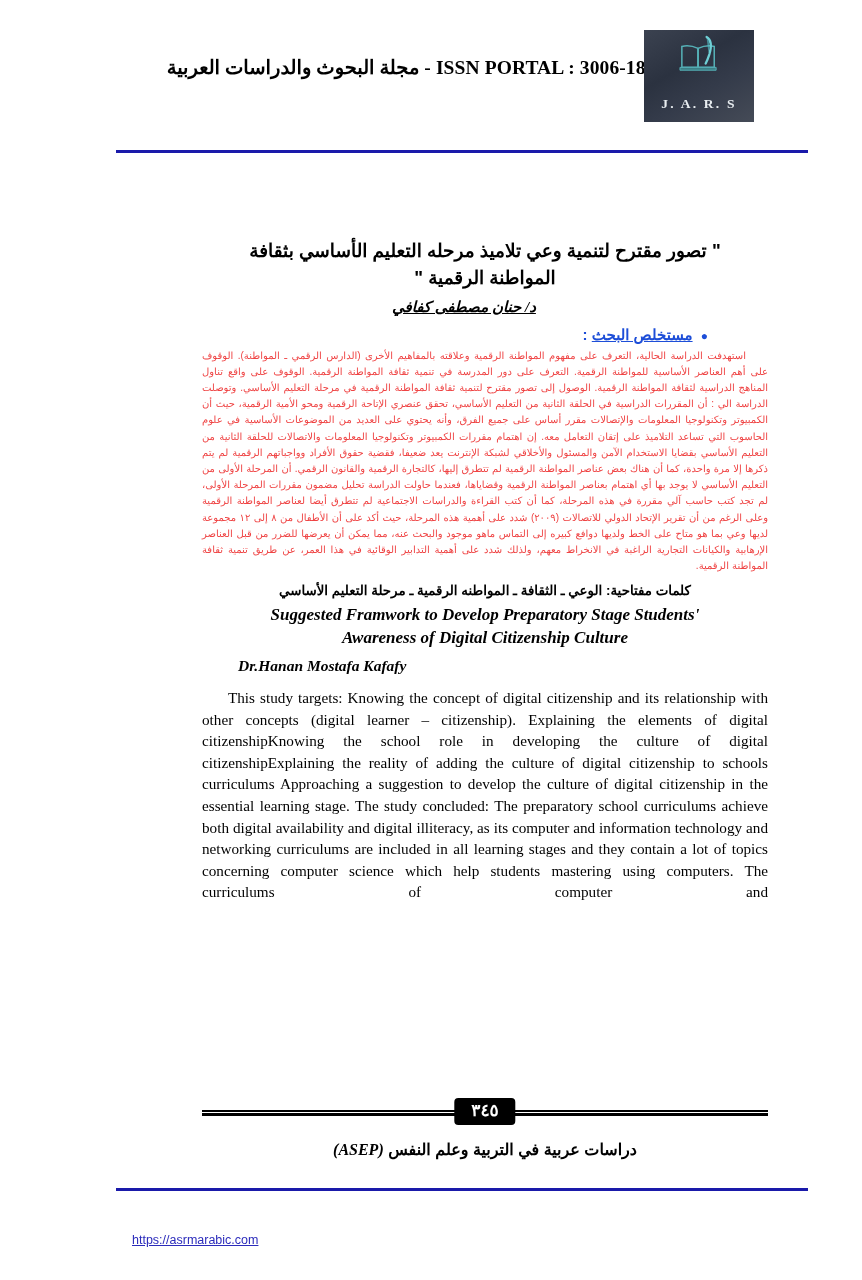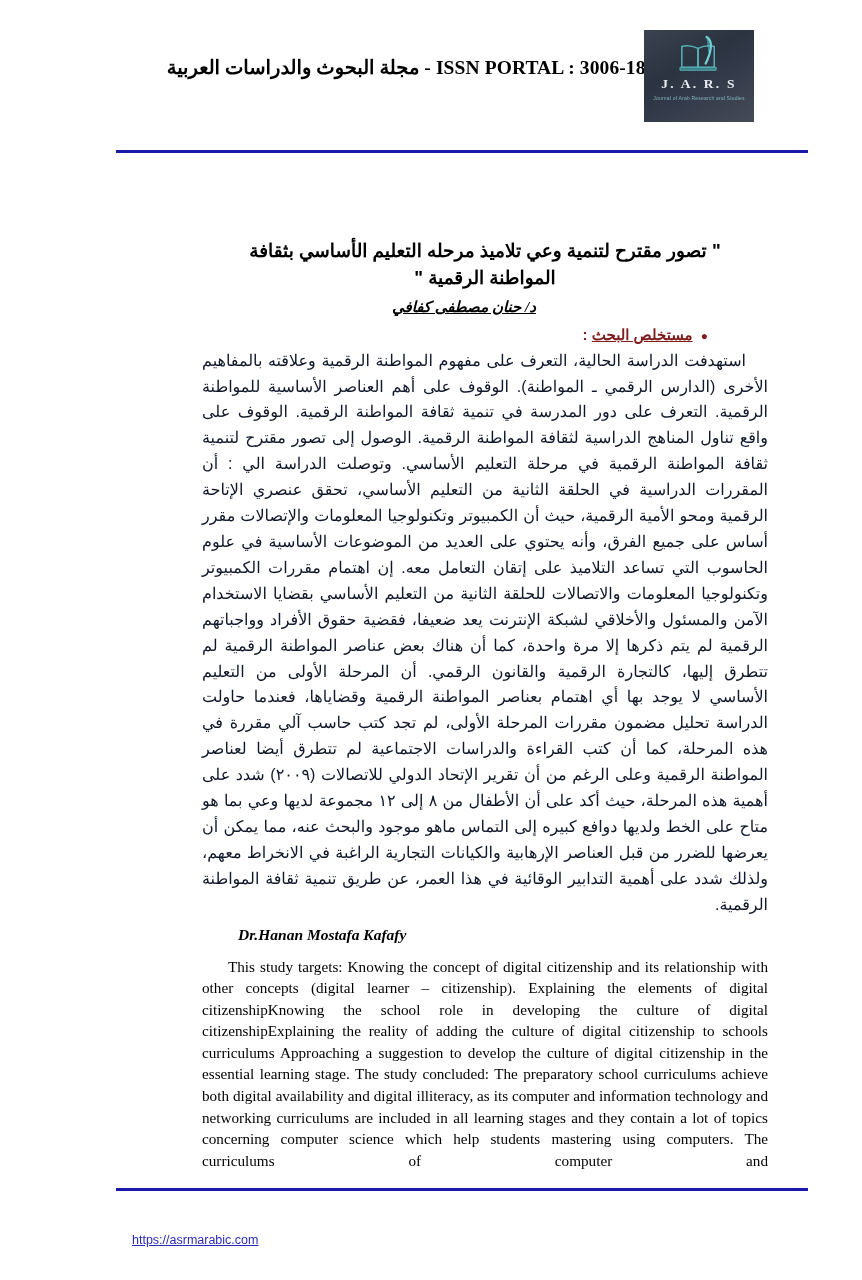--- a/index.html
+++ b/index.html
@@ -47,20 +47,21 @@
     top: 0px;
     right: 2px;
     width: 110px;
     height: 92px;
     background: linear-gradient(150deg, #3b4250 0%, #2b3240 38%, #343b4a 62%, #454b57 100%);
     display: flex;
     flex-direction: column;
     align-items: center;
     justify-content: flex-start;
     overflow: hidden;
+    gap: 20px;
   }
   .logo-mark {
     margin-top: 5px;
     width: 42px;
     height: 40px;
   }
   .logo-text {
     color: #e9eef1;
     font-family: "Liberation Serif", serif;
     font-size: 13.5px;
@@ -131,40 +132,40 @@
     text-decoration: underline;
     margin-top: 13px;
   }
 
   .abs-head {
     direction: rtl;
     text-align: right;
     font-family: "Liberation Sans", sans-serif;
     font-weight: bold;
     font-size: 15px;
-    color: #7f1d1d;
+    color: #1d4ed8;
     margin: 4px 60px 4px 0;
   }
   .abs-head .bullet {
     font-size: 12px;
     vertical-align: middle;
     margin-left: 4px;
   }
   .abs-head .underlined {
     text-decoration: underline;
   }
 
   .ar-body {
     direction: rtl;
     text-align: justify;
     text-align-last: justify;
     font-family: "Liberation Sans", sans-serif;
-    font-size: 16px;
+    font-size: 10px;
     line-height: 1.62;
-    color: #0f172a;
+    color: #ef4444;
     margin: 0;
     word-spacing: 0.4px;
   }
   .ar-body .indent { display:inline-block; width: 22px; }
   .ar-body-last { text-align-last: right; }
 
   .ar-keywords {
     direction: rtl;
     text-align: center;
     font-family: "Liberation Sans", sans-serif;
@@ -325,26 +326,41 @@
     </div>
 
     <div class="abs-head">
       <span class="bullet">●</span>
       <span class="underlined">مستخلص البحث</span>
       <span>:</span>
     </div>
 
     <p class="ar-body ar-body-last"><span class="indent"></span><span>استهدفت الدراسة الحالية، التعرف على مفهوم المواطنة الرقمية وعلاقته بالمفاهيم الأخرى (الدارس الرقمي ـ المواطنة). الوقوف على أهم العناصر الأساسية للمواطنة الرقمية. التعرف على دور المدرسة في تنمية ثقافة المواطنة الرقمية. الوقوف على واقع تناول المناهج الدراسية لثقافة المواطنة الرقمية. الوصول إلى تصور مقترح لتنمية ثقافة المواطنة الرقمية في مرحلة التعليم الأساسي. وتوصلت الدراسة الي : أن المقررات الدراسية في الحلقة الثانية من التعليم الأساسي، تحقق عنصري الإتاحة الرقمية ومحو الأمية الرقمية، حيث أن الكمبيوتر وتكنولوجيا المعلومات والإتصالات مقرر أساس على جميع الفرق، وأنه يحتوي على العديد من الموضوعات الأساسية في علوم الحاسوب التي تساعد التلاميذ على إتقان التعامل معه. إن اهتمام مقررات الكمبيوتر وتكنولوجيا المعلومات والاتصالات للحلقة الثانية من التعليم الأساسي بقضايا الاستخدام الآمن والمسئول والأخلاقي لشبكة الإنترنت يعد ضعيفا، فقضية حقوق الأفراد وواجباتهم الرقمية لم يتم ذكرها إلا مرة واحدة، كما أن هناك بعض عناصر المواطنة الرقمية لم تتطرق إليها، كالتجارة الرقمية والقانون الرقمي. أن المرحلة الأولى من التعليم الأساسي لا يوجد بها أي اهتمام بعناصر المواطنة الرقمية وقضاياها، فعندما حاولت الدراسة تحليل مضمون مقررات المرحلة الأولى، لم تجد كتب حاسب آلي مقررة في هذه المرحلة، كما أن كتب القراءة والدراسات الاجتماعية لم تتطرق أيضا لعناصر المواطنة الرقمية وعلى الرغم من أن تقرير الإتحاد الدولي للاتصالات (٢٠٠٩) شدد على أهمية هذه المرحلة، حيث أكد على أن الأطفال من ٨ إلى ١٢ مجموعة لديها وعي بما هو متاح على الخط ولديها دوافع كبيره إلى التماس ماهو موجود والبحث عنه، مما يمكن أن يعرضها للضرر من قبل العناصر الإرهابية والكيانات التجارية الراغبة في الانخراط معهم، ولذلك شدد على أهمية التدابير الوقائية في هذا العمر، عن طريق تنمية ثقافة المواطنة الرقمية.</span></p>
 
-
+    <div class="ar-keywords">كلمات مفتاحية: الوعي ـ الثقافة ـ المواطنه الرقمية ـ مرحلة التعليم الأساسي</div>
+
+    <div class="en-title">
+      <span>Suggested Framwork  to Develop Preparatory Stage Students'</span><br>
+      <span>Awareness of Digital Citizenship  Culture</span>
+    </div>
 
     <div class="en-author">Dr.Hanan Mostafa Kafafy</div>
 
 
     <p class="en-body"><span class="indent"></span><span>This study targets: Knowing the concept of digital citizenship and its relationship with other concepts (digital learner – citizenship). Explaining the elements of digital citizenshipKnowing the school role in developing  the culture of digital citizenshipExplaining the reality of adding the culture of digital citizenship to schools curriculums Approaching a suggestion to develop the culture of digital citizenship in the essential learning stage. The study concluded: The preparatory school curriculums achieve both digital availability and digital illiteracy, as its computer and information technology and networking curriculums are included in all learning stages and they contain a lot of topics concerning computer science which help students mastering using computers. The curriculums of computer and</span></p>
   </div>
 
+  <div class="footer">
+    <div class="foot-rule-wrap">
+      <div class="foot-line thin"></div>
+      <div class="page-no">٣٤٥</div>
+    </div>
+    <div class="foot-caption">
+      <span>دراسات عربية في التربية وعلم النفس</span>
+      <span class="en">(ASEP)</span>
+    </div>
+  </div>
 
   <div class="rule-bottom"></div>
 
   <a class="site-url" href="#">https://asrmarabic.com</a>
 
 </div>
 
 </body></html>

